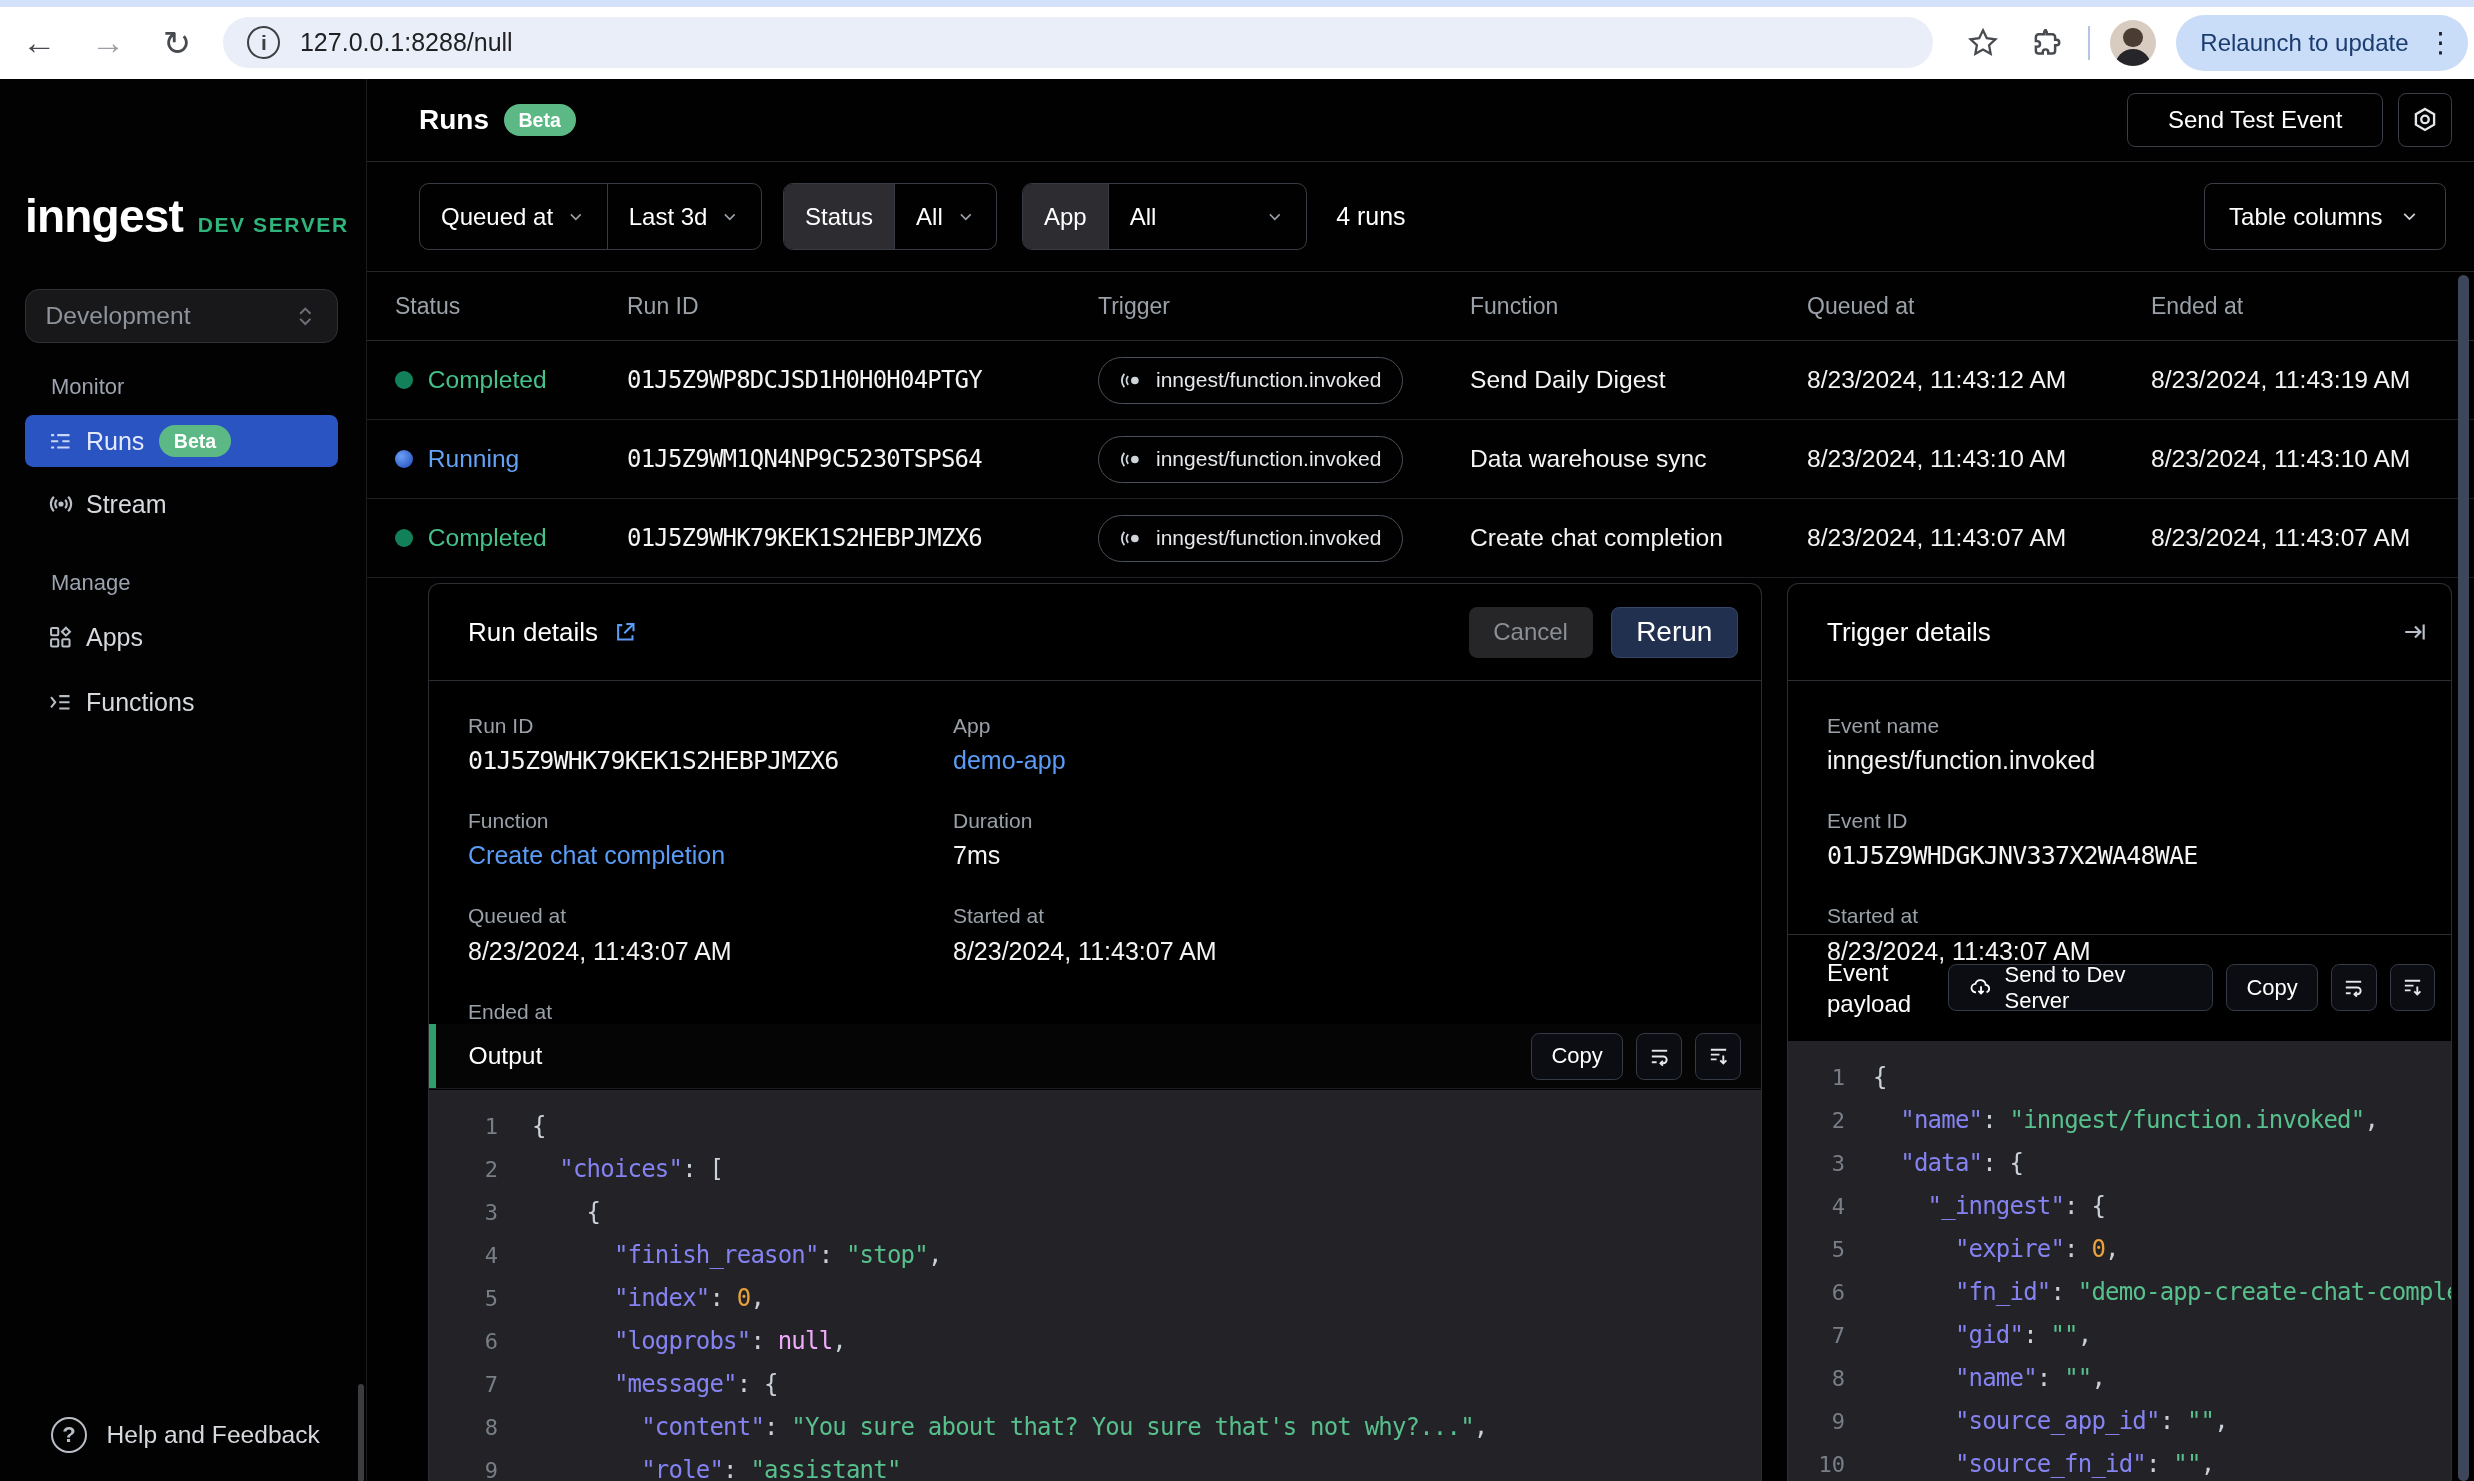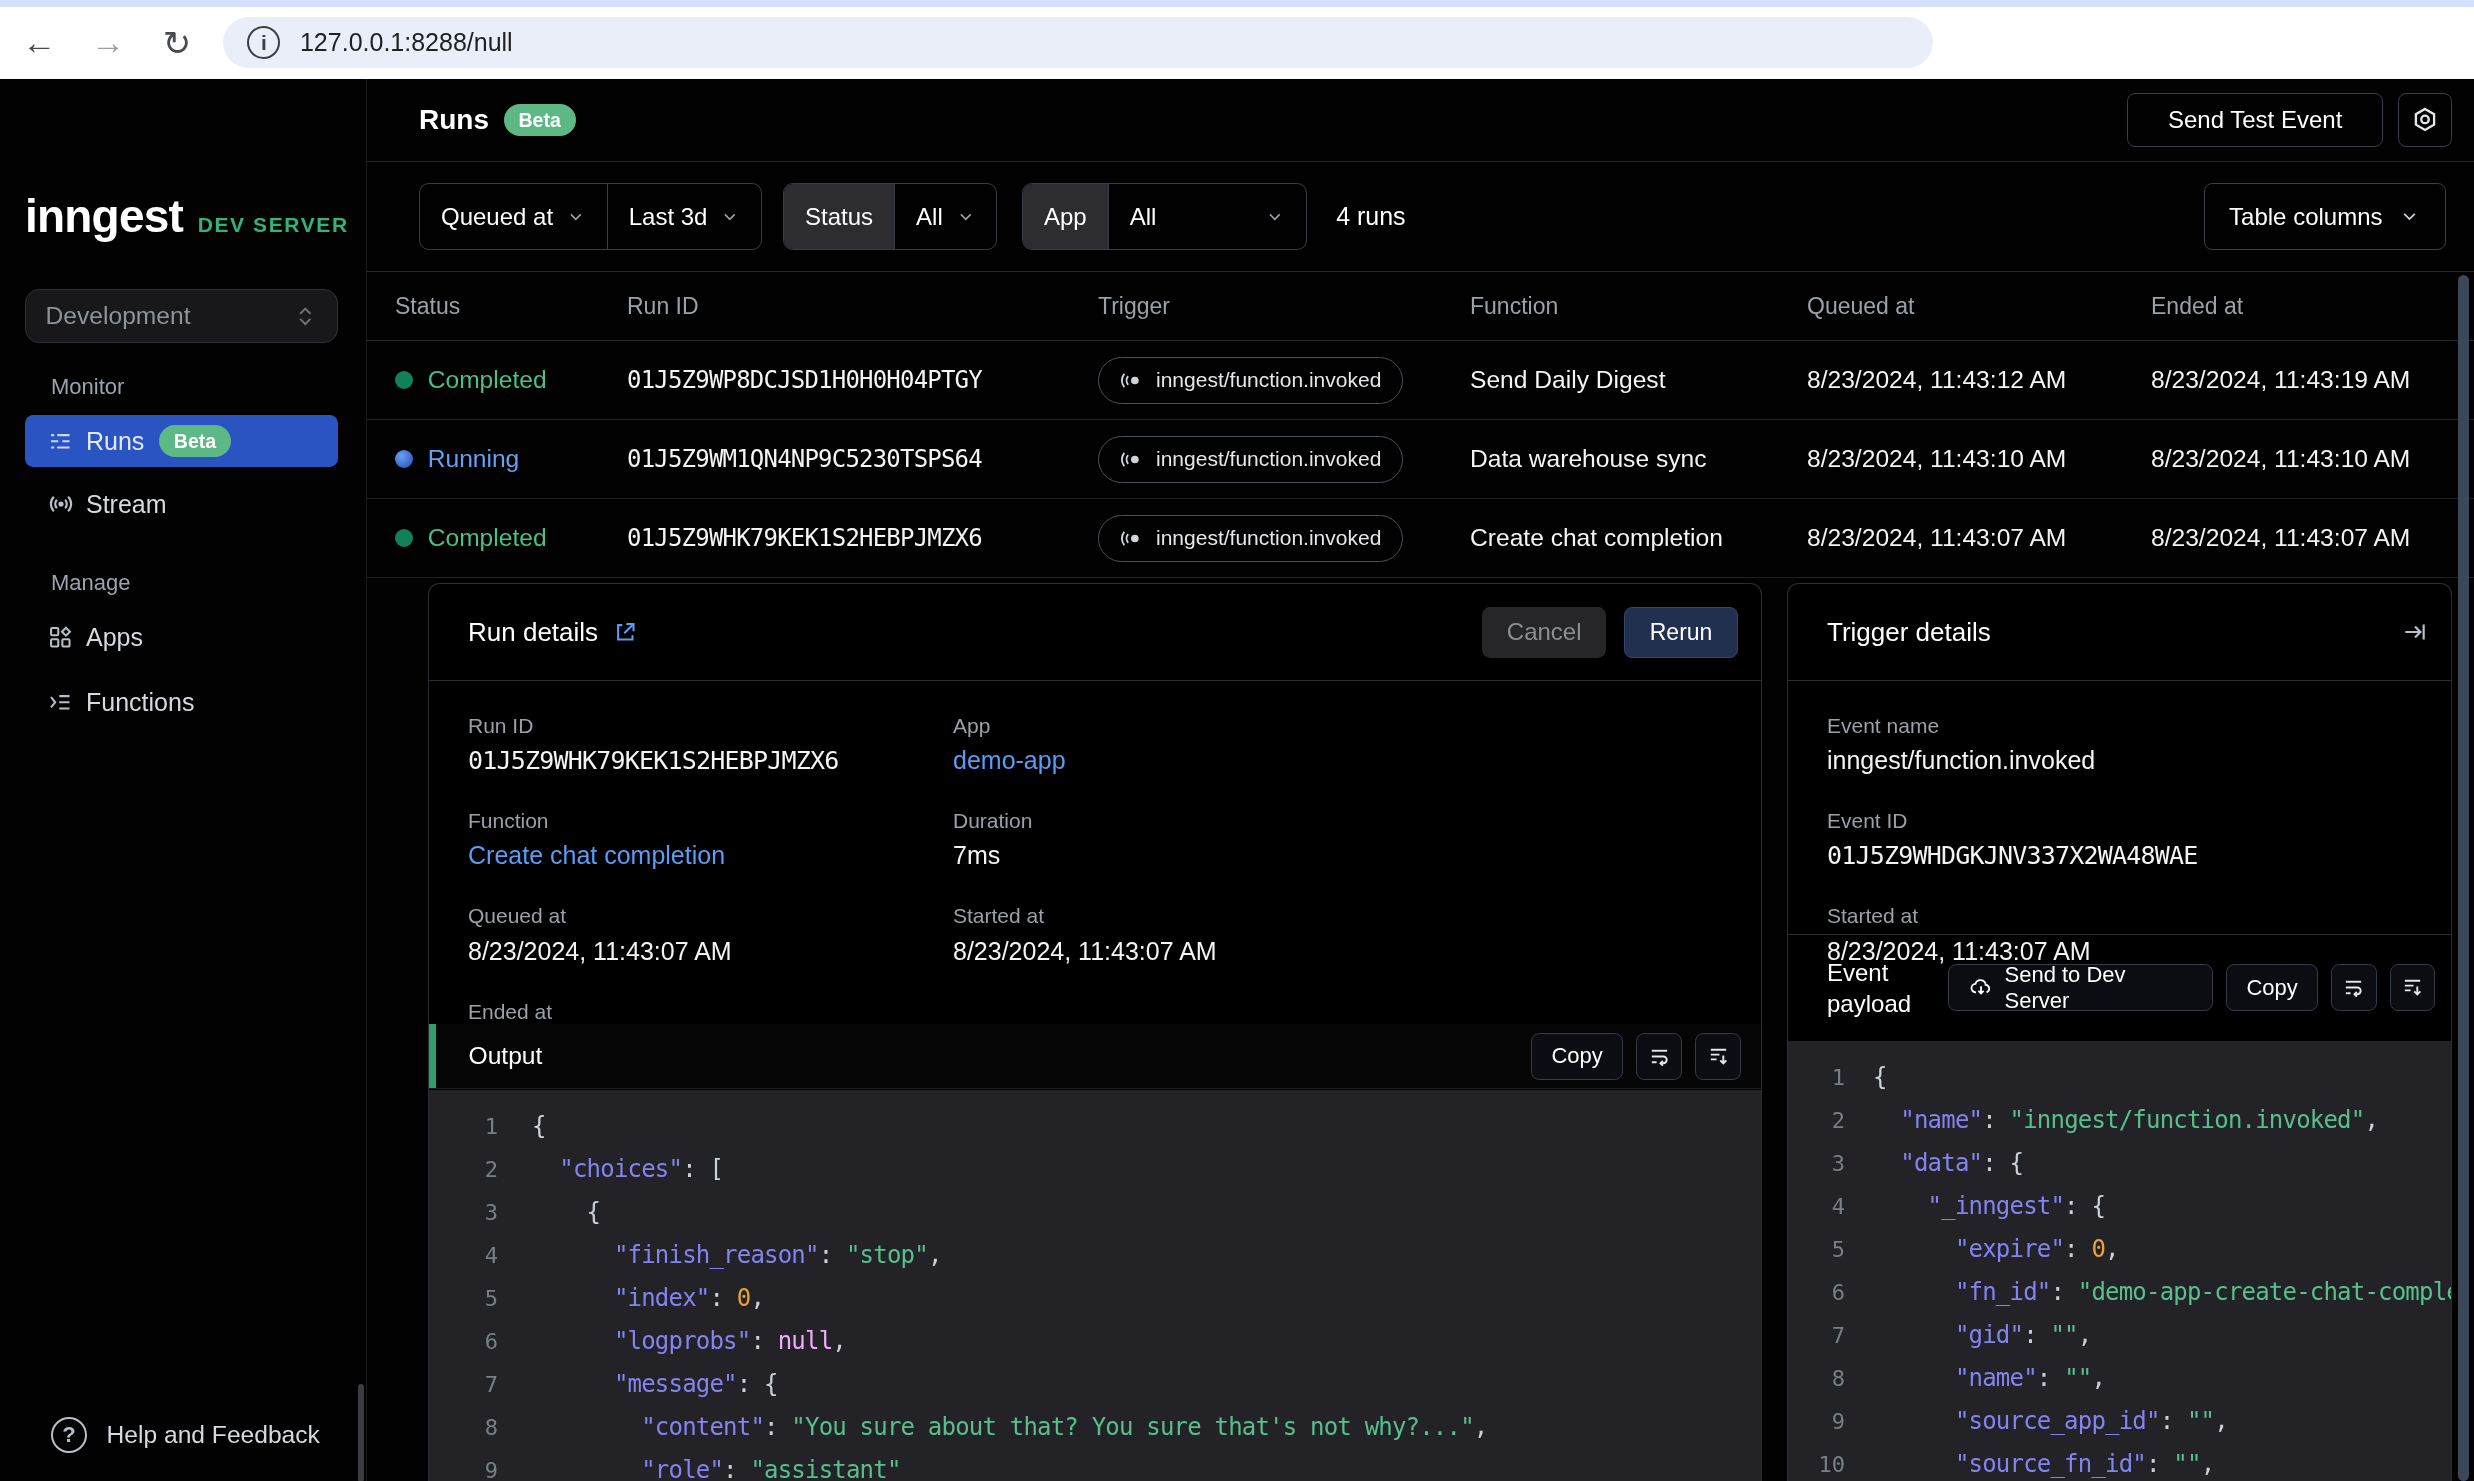--- a/index.html
+++ b/index.html
@@ -88,21 +88,21 @@
   .card-title { font-size:26px; color:#fff; font-weight:500; display:flex; align-items:center; gap:14.7px; }
   .fields { padding:33px 39px 0; }
   .fgrid { display:grid; grid-template-columns:485px 1fr; }
   .fgroup { margin-bottom:34px; }
   .flabel { font-size:21px; color:#9aa0a8; margin-bottom:8.2px; }
   .fvalue { font-size:25px; color:#f4f4f5; font-weight:500; }
   .fvalue.mono { font-family:"DejaVu Sans Mono", monospace; font-weight:400; letter-spacing:-0.8px; }
   .fvalue.link { color:#5a9cf6; font-weight:400; }
 
   .btn-cancel { height:51px; padding:0 24.6px; background:#262629; border-radius:8.2px; color:#8a8f96; font-size:24px; display:flex; align-items:center; }
-  .btn-rerun { height:51px; padding:0 24.6px; background:#223050; border:1.6px solid #36466b; border-radius:8.2px; color:#fff; font-size:23px; display:flex; align-items:center; margin-left:18px; }
+  .btn-rerun { height:51px; padding:0 24.6px; background:#223050; border:1.6px solid #36466b; border-radius:8.2px; color:#fff; font-size:28px; display:flex; align-items:center; margin-left:18px; }
 
   .subpanel-header { position:absolute; left:0; width:100%; height:65px; background:#050505; display:flex; align-items:center; padding:0 19.6px 0 0; border-bottom:1.6px solid #1c1c20; }
   .accent { width:6.5px; height:100%; background:#2f9e6c; margin-right:33px; flex:0 0 auto; }
   .subpanel-title { font-size:24.6px; color:#fff; }
   .mini-actions { margin-left:auto; display:flex; align-items:center; gap:13px; }
   .mini-btn { height:47px; border:1.6px solid #353b47; background:#0c0d12; border-radius:8.2px; color:#fff; font-size:22px; display:flex; align-items:center; justify-content:center; padding:0 19.6px; }
   .mini-btn.icon { width:46px; padding:0; color:#e5e7ea; }
 
   .code-area { position:absolute; left:0; width:100%; background:#232327; overflow:hidden; padding-top:14.7px; }
   .code-line { display:flex; height:43px; align-items:center; }
@@ -127,20 +127,41 @@
 
 <div class="chrome">
   <div class="tabstrip"></div>
   <div class="toolbar">
     <div class="nav-ico">←</div>
     <div class="nav-ico dim">→</div>
     <div class="nav-ico">↻</div>
     <div class="urlbar">
       <span class="info">i</span>
       <span class="url">127.0.0.1:8288/null</span>
+    </div>
+    <div class="chrome-right">
+      <div class="chrome-ico">
+        <svg width="34" height="34" viewBox="0 0 24 24" fill="none" stroke="currentColor" stroke-width="1.6">
+            <path d="M12 3l2.7 5.6 6.1.8-4.5 4.2 1.1 6-5.4-3-5.4 3 1.1-6L3.2 9.4l6.1-.8z"></path>
+          </svg>
+      </div>
+      <div class="chrome-ico">
+        <svg width="33" height="33" viewBox="0 0 24 24" fill="none" stroke="currentColor" stroke-width="1.8">
+            <path d="M13 3a2 2 0 0 0-2 2v1H7a2 2 0 0 0-2 2v3h1a2 2 0 1 1 0 4H5v3a2 2 0 0 0 2 2h3v-1a2 2 0 1 1 4 0v1h3a2 2 0 0 0 2-2v-4h1a2 2 0 1 0 0-4h-1V8a2 2 0 0 0-2-2h-4V5a2 2 0 0 0-2-2z"></path>
+          </svg>
+      </div>
+      <div class="chrome-sep"></div>
+      <div class="avatar">
+        <div class="head"></div>
+        <div class="body"></div>
+      </div>
+      <div class="relaunch">
+        <span class="lbl">Relaunch to update</span>
+        <span class="kebab">⋮</span>
+      </div>
     </div>
   </div>
 </div>
 
 <div class="app">
 
   <div class="sidebar">
     <div class="logo-row">
       <span class="logo">inngest</span>
       <span class="logo-suffix">DEV SERVER</span>

